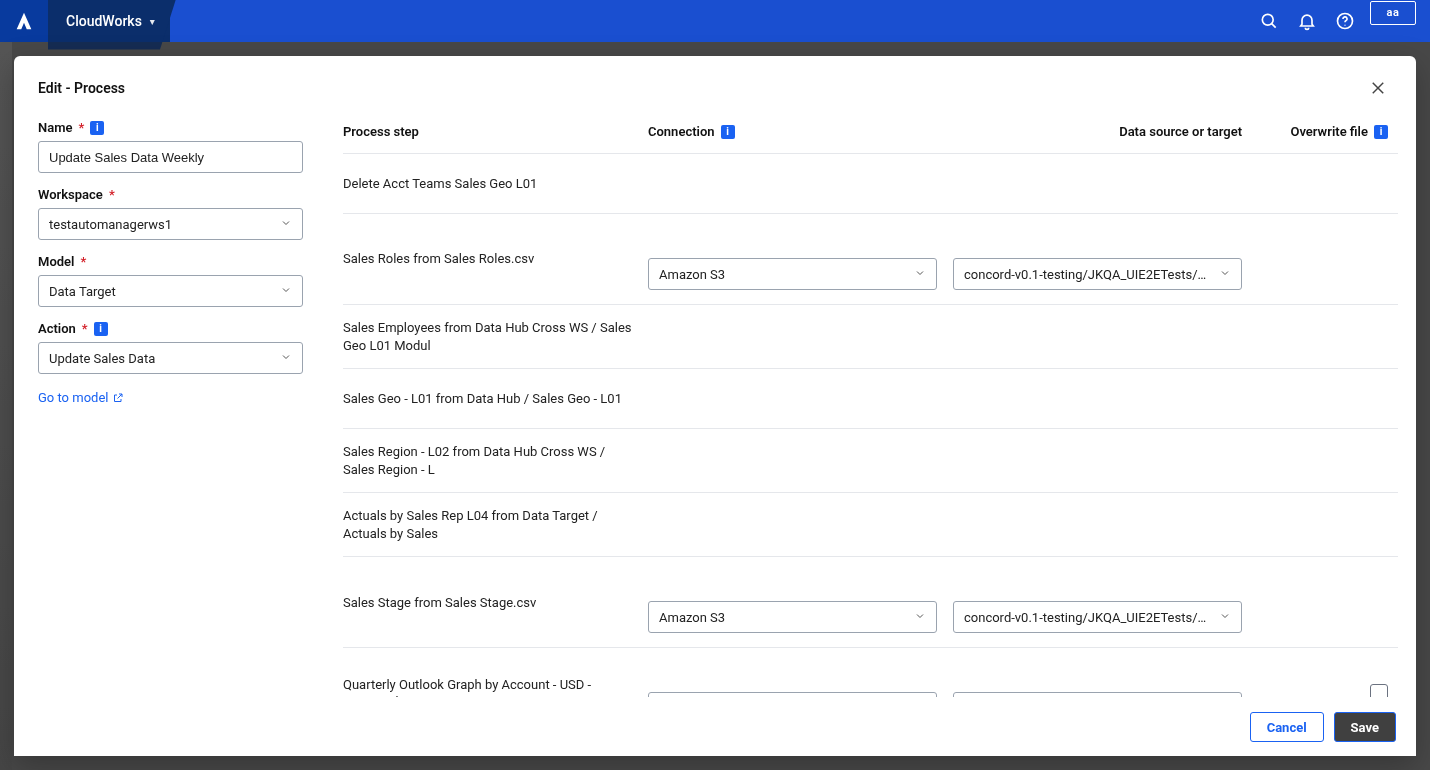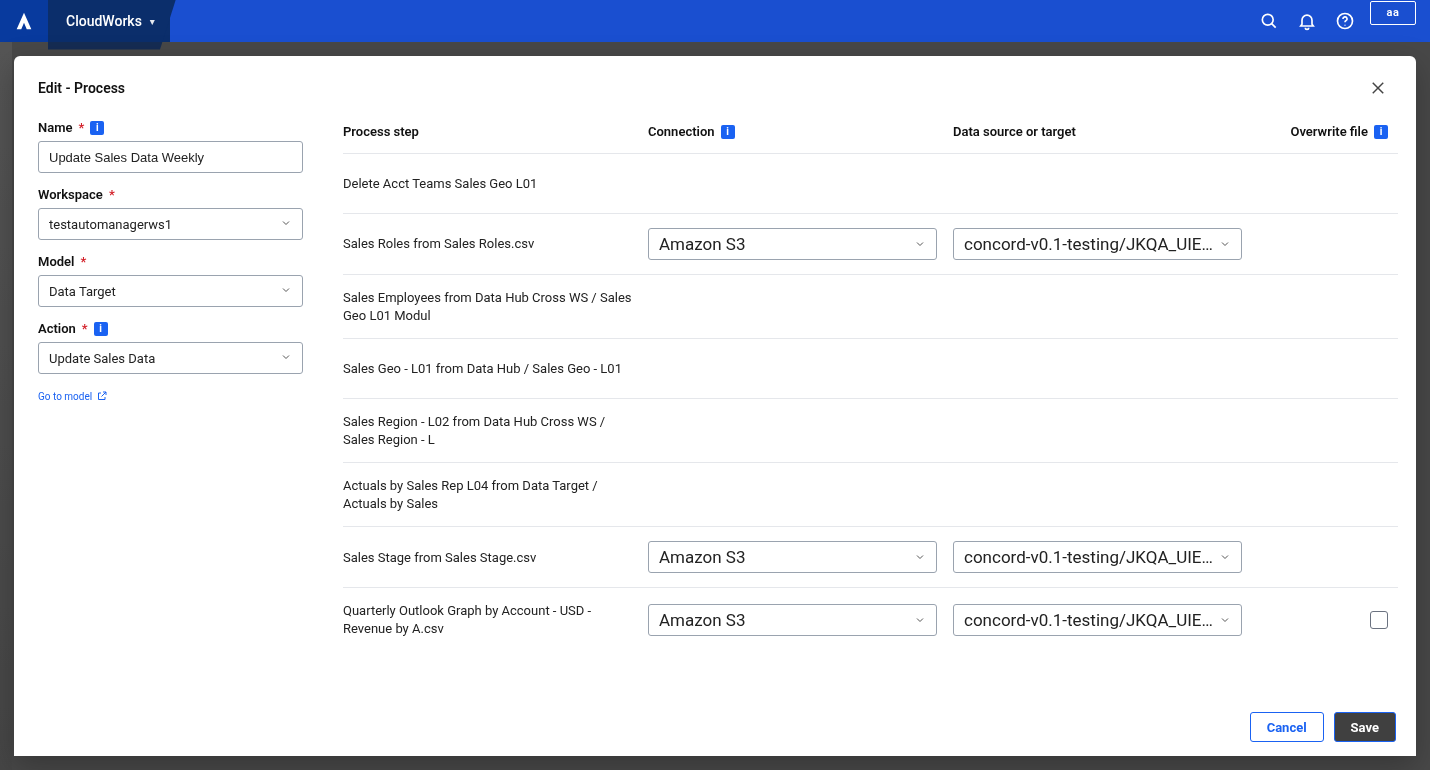--- a/index.html
+++ b/index.html
@@ -73,44 +73,44 @@
     font-size: 10px; font-weight: 700; display: inline-flex; align-items: center; justify-content: center;
   }
   .text-input, .select-input {
     border: 1px solid #9aa3af; border-radius: 3px; height: 32px;
     font-size: 13px; padding: 0 10px; color: #222; background: #fff;
     display: flex; align-items: center; justify-content: space-between;
     cursor: pointer;
   }
   .text-input { cursor: text; }
   .select-caret svg { width: 12px; height: 12px; stroke: #555; stroke-width: 2; fill: none; }
-  .link-out { color: #1a62f2; font-size: 10px; cursor: pointer; display: inline-flex; align-items: center; gap: 4px; margin-top: 2px;}
+  .link-out { color: #1a62f2; font-size: 13px; cursor: pointer; display: inline-flex; align-items: center; gap: 4px; margin-top: 2px;}
   .link-out svg { width: 12px; height: 12px; stroke: #1a62f2; fill: none; stroke-width: 2; }
   
   .table-col {
     flex: 1; padding: 0 18px 0 24px; overflow-y: auto;
   }
   .th-row {
     display: flex; align-items: center; padding: 10px 0 14px 0;
     font-size: 13px; font-weight: 600; color: #111;
   }
   .col-step { width: 305px; padding-right: 16px; }
   .col-conn { width: 305px; padding-right: 16px; display: flex; align-items: center; gap: 6px; }
-  .col-src  { width: 305px; padding-right: 16px; }
+  .col-src  { width: 305px; padding-right: 16px; text-align: right; }
   .col-over { flex: 1; text-align: right; display: flex; justify-content: flex-end; align-items: center; gap: 6px; padding-right: 10px;}
   .step-row {
     display: flex; align-items: center; min-height: 60px;
     border-top: 1px solid #e5e7eb; padding: 14px 0;
     font-size: 13px; color: #222;
   }
   .step-row .col-step { line-height: 1.35; }
   .sel {
     border: 1px solid #9aa3af; border-radius: 3px; height: 32px; width: 100%;
     display: flex; align-items: center; justify-content: space-between;
-    padding: 0 10px; font-size: 17px; color: #222; background: #fff; cursor: pointer;
+    padding: 0 10px; font-size: 13px; color: #222; background: #fff; cursor: pointer; margin-top: 30px;
   }
   .sel span.val { white-space: nowrap; overflow: hidden; text-overflow: ellipsis; max-width: 250px; }
   .chk {
     width: 18px; height: 18px; border: 1.5px solid #6b7280; border-radius: 3px; background: #fff; cursor: pointer;
   }
   
   .modal-footer {
     border-top: 1px solid #e9ecef00; padding: 14px 20px; display: flex; justify-content: flex-end; gap: 10px;
     background: #fff;
   }

